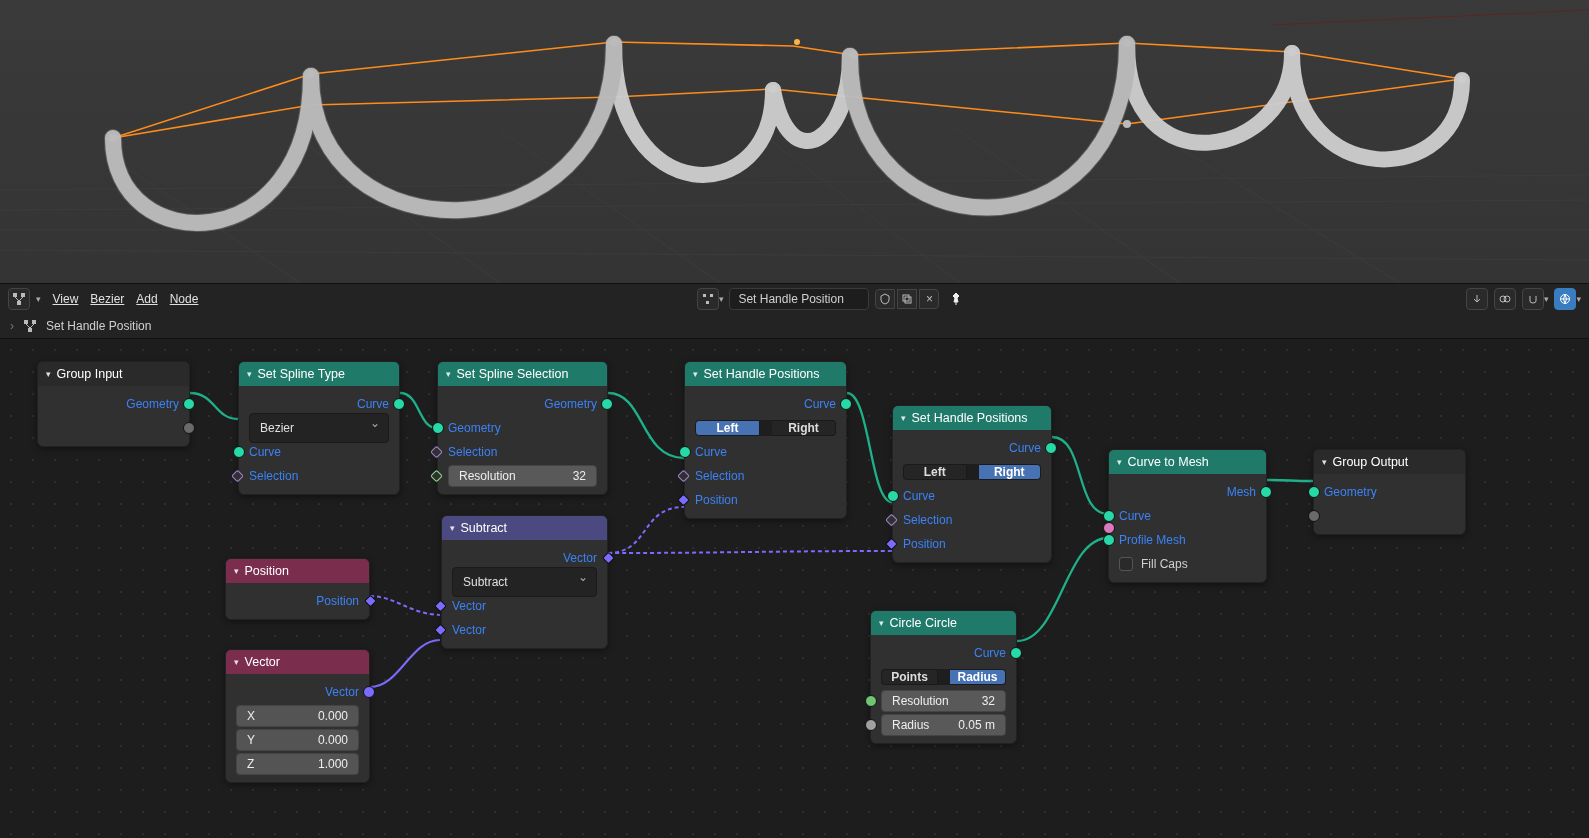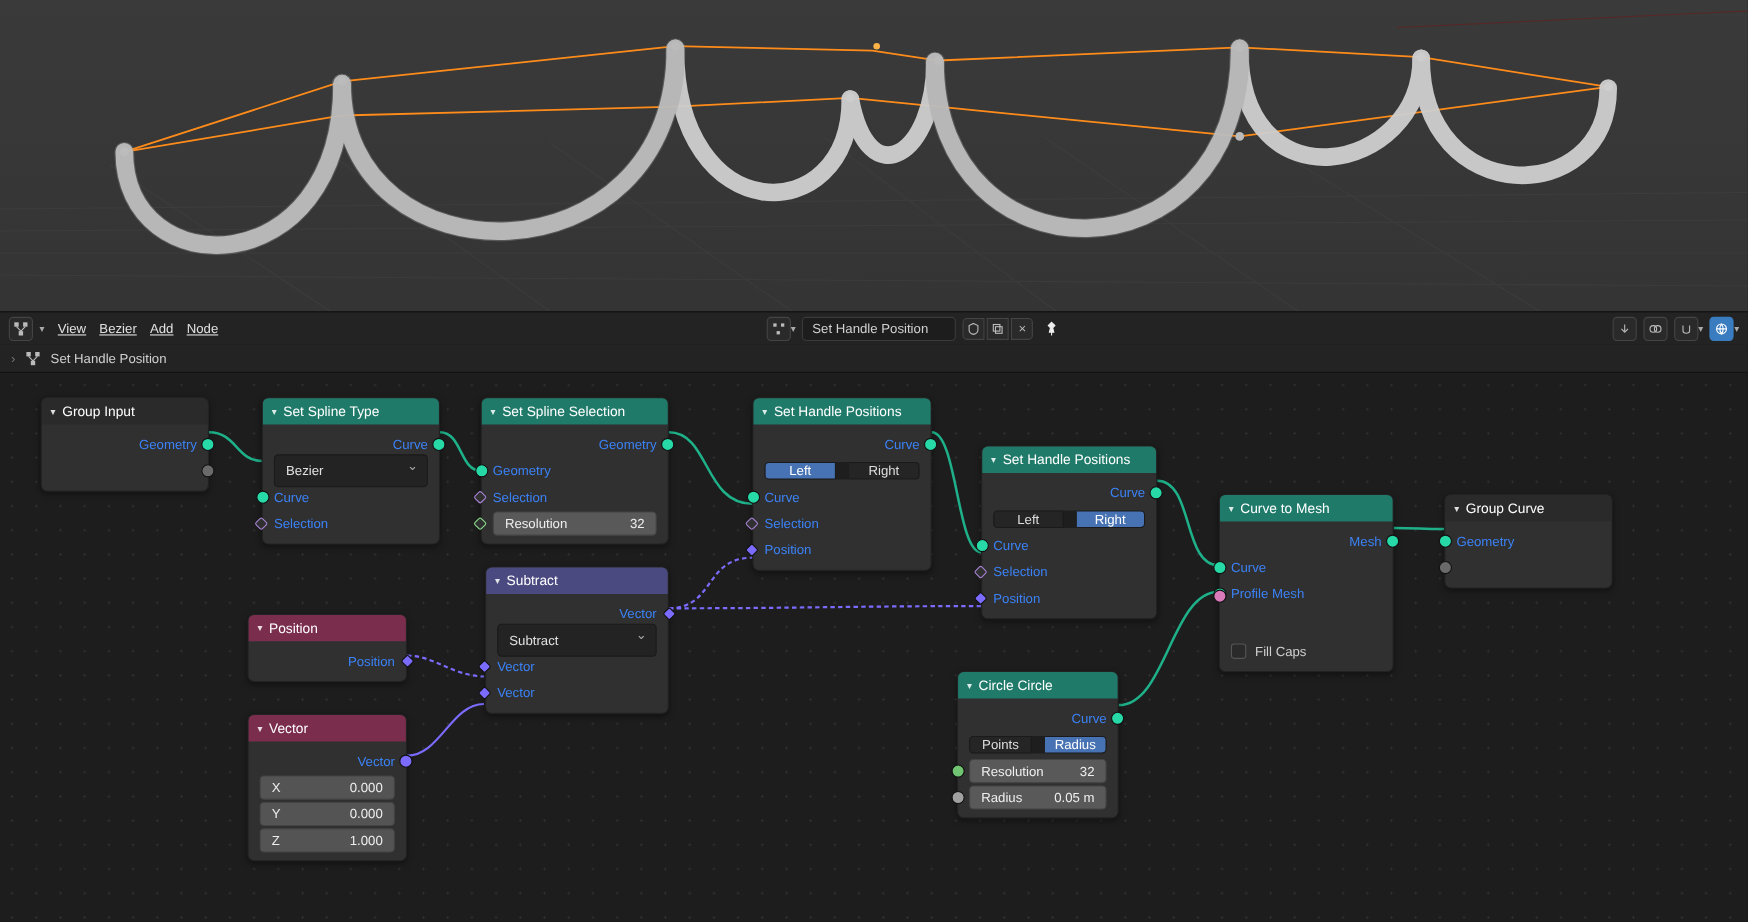--- a/index.html
+++ b/index.html
@@ -65,28 +65,28 @@
   .socket.dkgrey { background:#6a6a6a; }
   .socket.diamond { border-radius:2px; transform:translateY(-50%) rotate(45deg); width:9px; height:9px; }
   .socket.diamond.hollow { background:#303030; border:1.5px solid #a883d6; }
   .socket.diamond.filledv { background:#7b6cff; border:1px solid #111; }
 
   
   .select { background:#232323; border:1px solid #1a1a1a; border-radius:4px; height:30px; padding:0 22px 0 10px; display:flex; align-items:center; width:100%; position:relative; color:#e0e0e0; }
   .select::after { content:"⌄"; position:absolute; right:8px; top:2px; color:#aaa; font-size:12px; }
   .numfield { background:#595959; border:1px solid #444; border-radius:4px; height:22px; width:100%; display:flex; align-items:center; justify-content:space-between; padding:0 10px; color:#eee; }
   .numfield.dark { background:#545454; }
-  .btngroup { display:flex; width:100%; height:16px; border-radius:4px; overflow:hidden; background:#1e1e1e; }
+  .btngroup { display:flex; width:100%; height:16px; border-radius:4px; overflow:hidden; background:#1e1e1e;font-weight:bold; }
   .btngroup .btn { flex:1; display:flex; align-items:center; justify-content:center; background:#252525; border:1px solid #1a1a1a; color:#ddd; }
   .btngroup .btn + .btn { border-left:none; }
   .btngroup .btn.active { background:#4772b3; color:#fff; }
   .btngroup .btn:first-child { border-radius:4px 0 0 4px; }
   .btngroup .btn:last-child { border-radius:0 4px 4px 0;margin-left:12px; }
 
-  .checkbox-row { display:flex; align-items:center; gap:8px; padding:0 10px; height:24px;margin-top:28px; }
+  .checkbox-row { display:flex; align-items:center; gap:8px; padding:0 10px; height:24px; }
   .checkbox-row .chk { width:14px; height:14px; border:1px solid #555; border-radius:3px; background:#2a2a2a; }
 </style>
 </head>
 <body>
 
 <div class="viewport">
   <svg viewBox="0 0 1589 283">
 
     <g stroke="#3f3f3f" stroke-width="1" opacity="0.7">
       <line x1="0" y1="230" x2="1589" y2="230"></line>
@@ -529,21 +529,21 @@
           <span class="socket left pink"></span>
           <div class="chk"></div>
           <span class="label">Fill Caps</span>
         </div>
     </div>
   </div>
 
   <div class="node col-dark" style="left:1313px; top:110px; width:153px">
     <div class="title">
         <span class="tri">▾</span>
-        <span>Group Curve</span>
+        <span>Group Output</span>
       </div>
     <div class="body">
       <div class="row">
           <span class="socket left green"></span>
           <span class="label">Geometry</span>
         </div>
       <div class="row">
           <span class="socket left dkgrey"></span>
         </div>
     </div>

